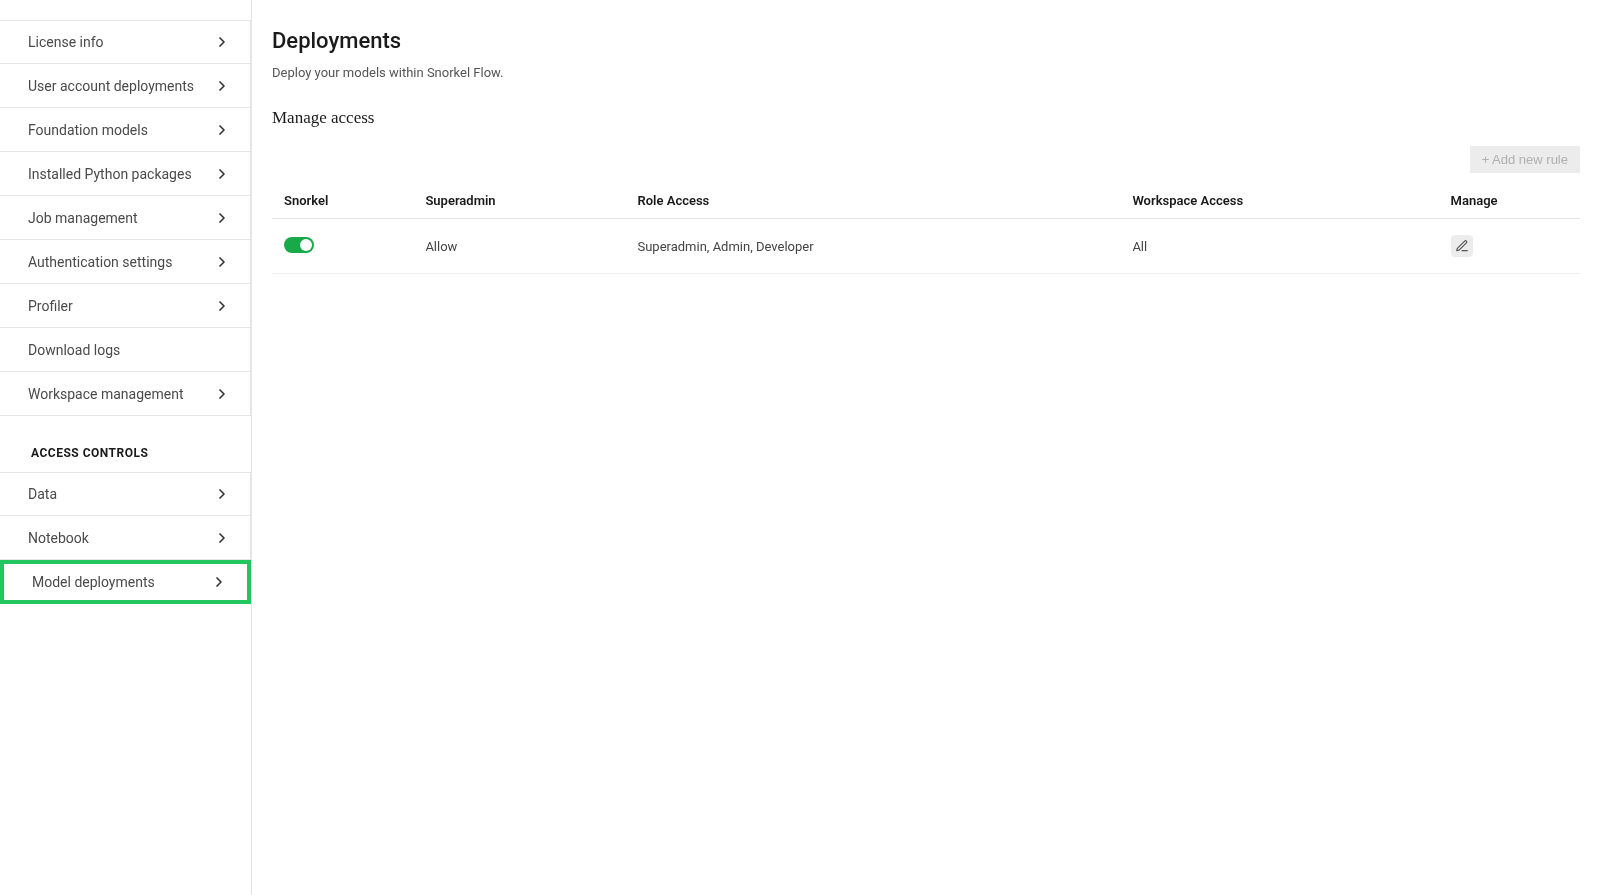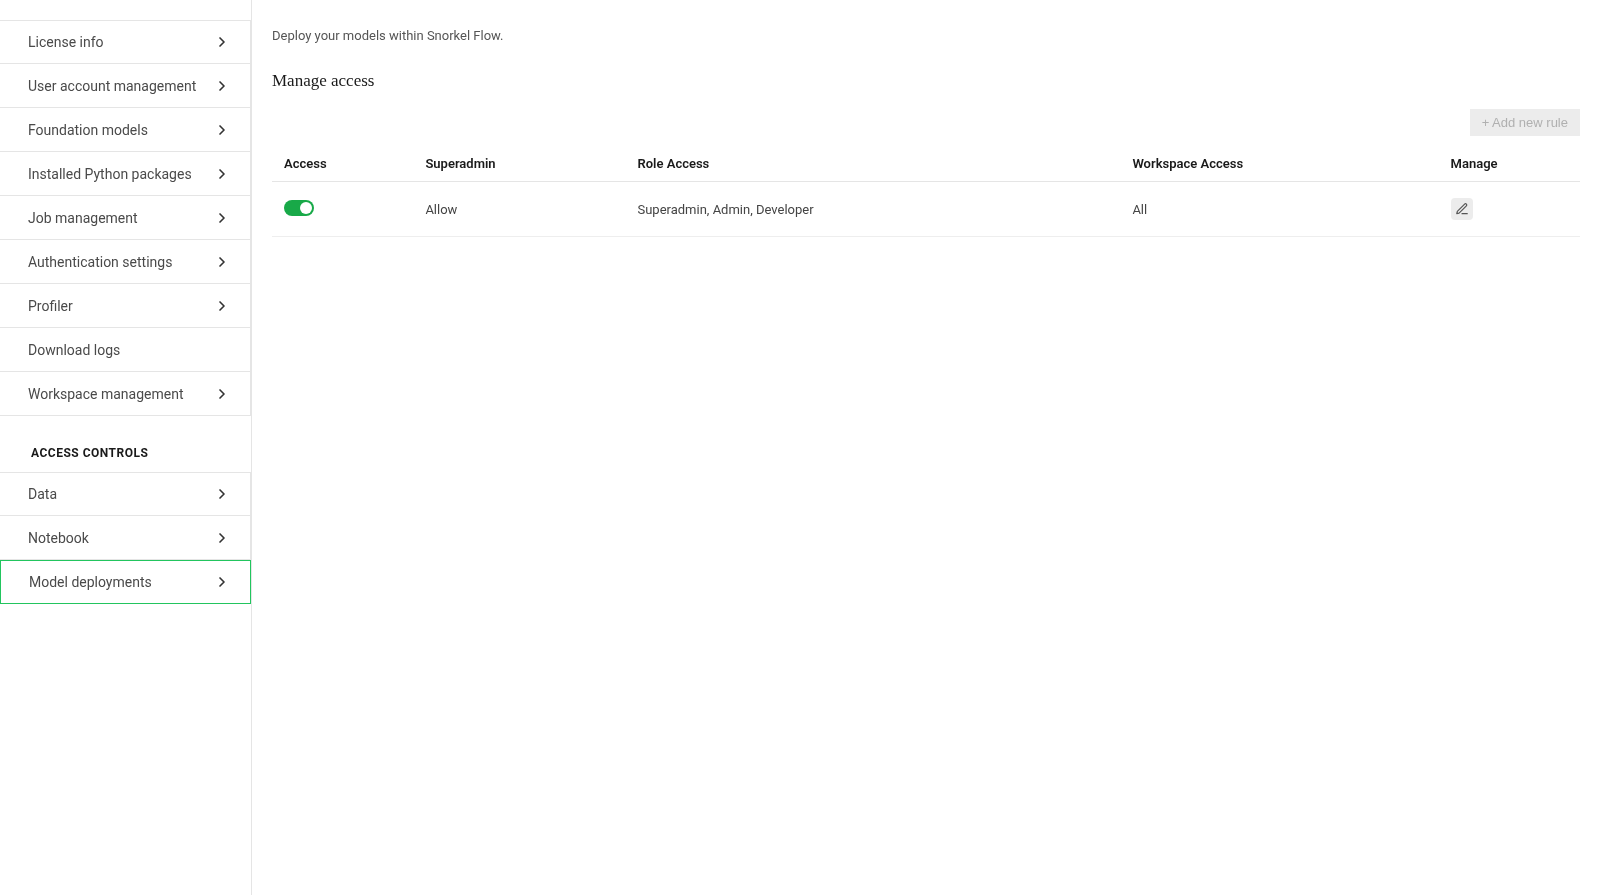--- a/index.html
+++ b/index.html
@@ -28,21 +28,21 @@
       border-left: none;
       border-top: none;
       font-size: 14px;
       color: #4a4a4a;
       cursor: pointer;
       background: #fff;
       height: 44px;
     }
     .sidebar-item:first-child { border-top: 1px solid #e5e5e5; }
     .sidebar-item.active {
-      border: 1px solid #22c55e;
+      border: 4px solid #22c55e;
       color: #4a4a4a;
     }
     .sidebar-section-label {
       padding: 30px 20px 12px 31px;
       font-size: 12px;
       font-weight: 700;
       letter-spacing: 0.5px;
       color: #1a1a1a;
     }
     .chevron {
@@ -139,21 +139,21 @@
 <div class="layout">
   <nav class="sidebar">
     <ul class="sidebar-list" id="sidebar-main">
         <li class="sidebar-item">
           <span>License info</span>
           <svg class="chevron" viewBox="0 0 24 24" fill="none" stroke="#333" stroke-width="2.5" stroke-linecap="round" stroke-linejoin="round">
             <polyline points="9 18 15 12 9 6"></polyline>
           </svg>
         </li>
         <li class="sidebar-item">
-          <span>User account management</span>
+          <span>User account deployments</span>
           <svg class="chevron" viewBox="0 0 24 24" fill="none" stroke="#333" stroke-width="2.5" stroke-linecap="round" stroke-linejoin="round">
             <polyline points="9 18 15 12 9 6"></polyline>
           </svg>
         </li>
         <li class="sidebar-item">
           <span>Foundation models</span>
           <svg class="chevron" viewBox="0 0 24 24" fill="none" stroke="#333" stroke-width="2.5" stroke-linecap="round" stroke-linejoin="round">
             <polyline points="9 18 15 12 9 6"></polyline>
           </svg>
         </li>
@@ -208,32 +208,33 @@
         <li class="sidebar-item active">
           <span>Model deployments</span>
           <svg class="chevron" viewBox="0 0 24 24" fill="none" stroke="#333" stroke-width="2.5" stroke-linecap="round" stroke-linejoin="round">
             <polyline points="9 18 15 12 9 6"></polyline>
           </svg>
         </li>
       </ul>
   </nav>
 
   <main class="main">
+    <h1 class="page-title">Deployments</h1>
     <p class="page-subtitle">Deploy your models within Snorkel Flow.</p>
 
     <h2 class="section-title">Manage access</h2>
 
     <div class="toolbar">
       <button class="add-btn" disabled="">+ Add new rule</button>
     </div>
 
     <table class="table">
       <thead>
         <tr>
-          <th class="col-access">Access</th>
+          <th class="col-access">Snorkel</th>
           <th class="col-permissions">Superadmin</th>
           <th class="col-role">Role Access</th>
           <th class="col-workspace">Workspace Access</th>
           <th class="col-manage">Manage</th>
         </tr>
       </thead>
       <tbody id="table-body">
           <tr>
             <td class="col-access"><span class="toggle"></span></td>
             <td class="col-permissions">Allow</td>

